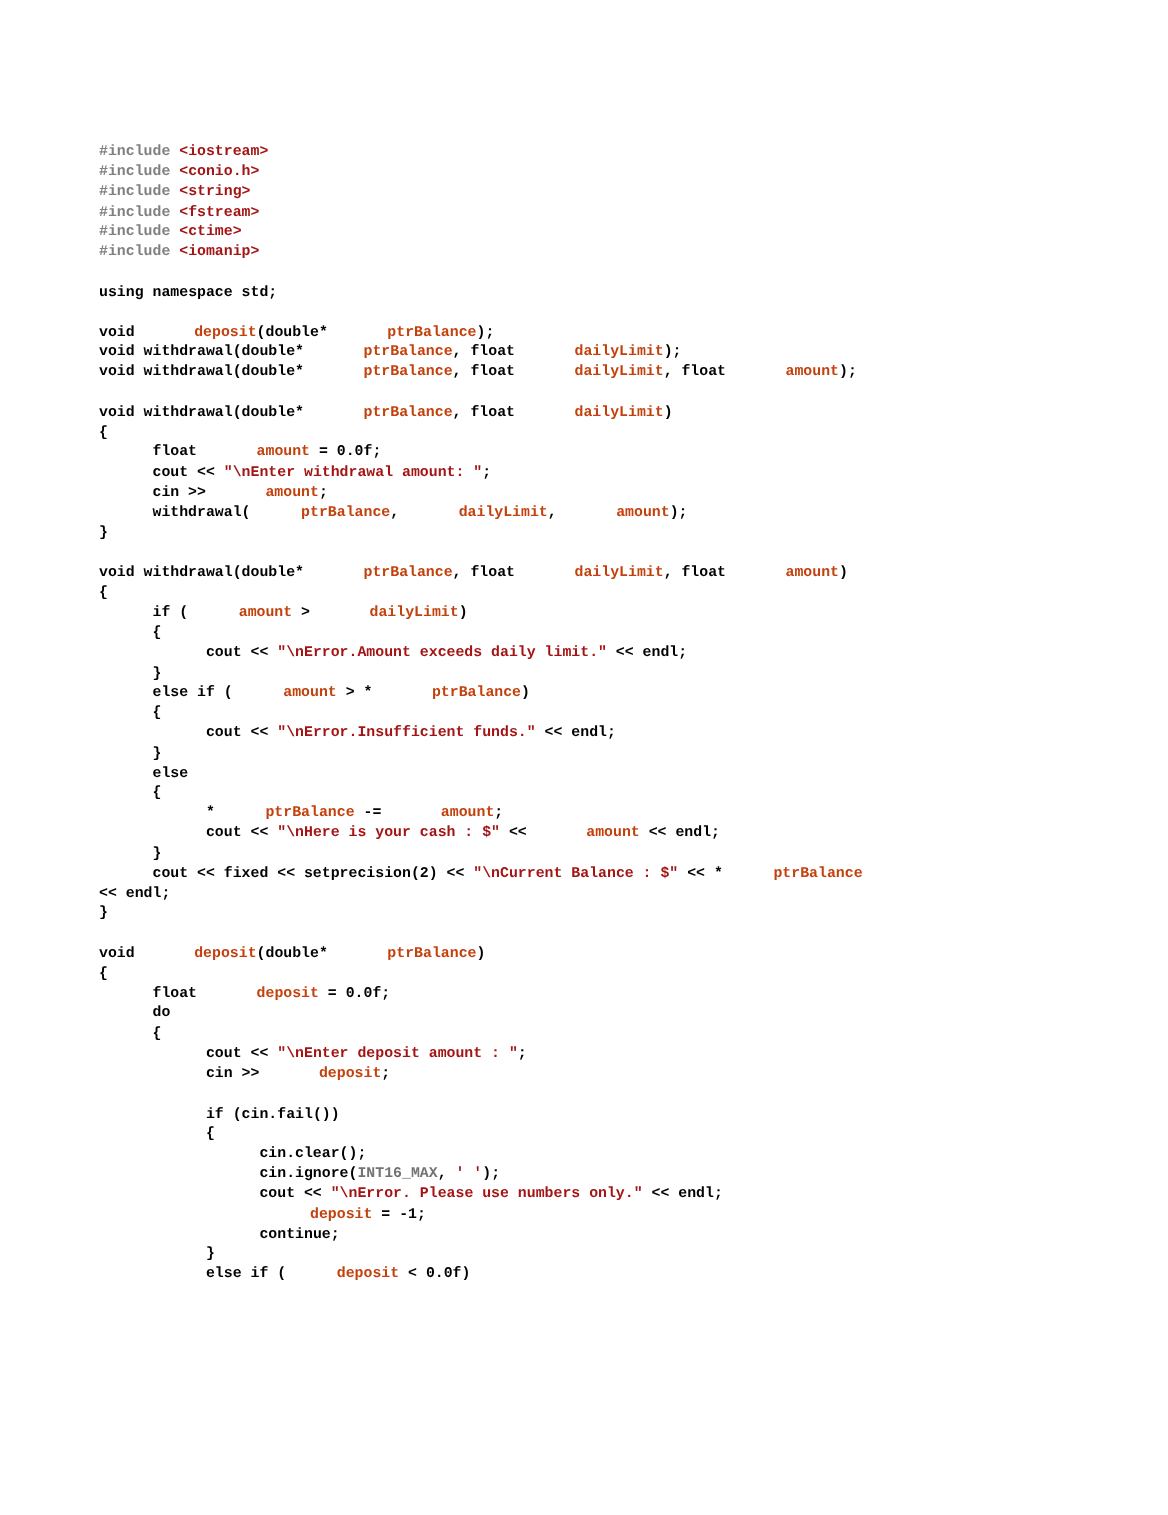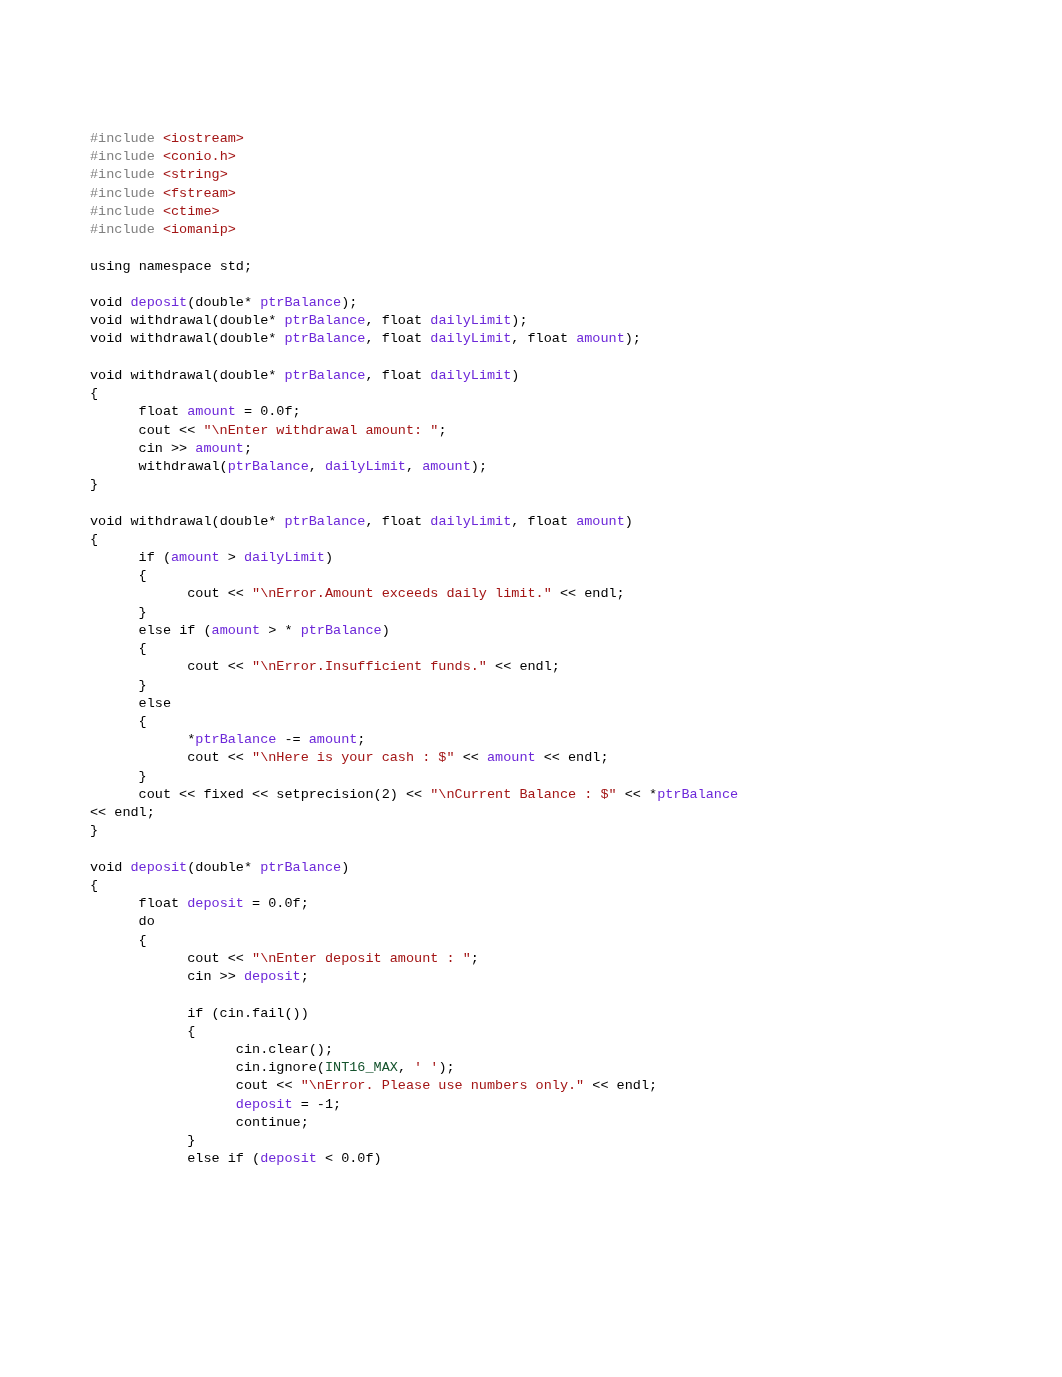--- a/index.html
+++ b/index.html
@@ -10,24 +10,25 @@
     font-size: 13.5px;
     line-height: 1.35;
     color: #000000;
   }
   .page {
     width: 909px;
     min-height: 1377px;
     padding: 130px 94px 90px 90px;
     box-sizing: border-box;
     white-space: pre;
+    font-weight: bold;
   }
   .kw { color: #000000; }
   .pp { color: #808080; }
   .inc { color: #a31515; }
   .str { color: #a31515; }
-  .id { color: #6d28d9; }
-  .mac { color: #14532d; margin-top: 46px; }
+  .id { color: #c2410c; margin-left: 46px; }
+  .mac { color: #737373; margin-top: 46px; }
 </style>
 </head>
 <body>
 
 <div class="page"><div id="code-container"><div><span class="pp">#include </span><span class="inc">&lt;iostream&gt;</span></div><div><span class="pp">#include </span><span class="inc">&lt;conio.h&gt;</span></div><div><span class="pp">#include </span><span class="inc">&lt;string&gt;</span></div><div><span class="pp">#include </span><span class="inc">&lt;fstream&gt;</span></div><div><span class="pp">#include </span><span class="inc">&lt;ctime&gt;</span></div><div><span class="pp">#include </span><span class="inc">&lt;iomanip&gt;</span></div><div>&nbsp;</div><div><span class="kw">using</span> <span class="kw">namespace</span> std;</div><div>&nbsp;</div><div><span class="kw">void</span> <span class="id">deposit</span>(<span class="kw">double</span>* <span class="id">ptrBalance</span>);</div><div><span class="kw">void</span> withdrawal(<span class="kw">double</span>* <span class="id">ptrBalance</span>, <span class="kw">float</span> <span class="id">dailyLimit</span>);</div><div><span class="kw">void</span> withdrawal(<span class="kw">double</span>* <span class="id">ptrBalance</span>, <span class="kw">float</span> <span class="id">dailyLimit</span>, <span class="kw">float</span> <span class="id">amount</span>);</div><div>&nbsp;</div><div><span class="kw">void</span> withdrawal(<span class="kw">double</span>* <span class="id">ptrBalance</span>, <span class="kw">float</span> <span class="id">dailyLimit</span>)</div><div>{</div><div>      <span class="kw">float</span> <span class="id">amount</span> = 0.0f;</div><div>      cout &lt;&lt; <span class="str">"\nEnter withdrawal amount: "</span>;</div><div>      cin &gt;&gt; <span class="id">amount</span>;</div><div>      withdrawal(<span class="id">ptrBalance</span>, <span class="id">dailyLimit</span>, <span class="id">amount</span>);</div><div>}</div><div>&nbsp;</div><div><span class="kw">void</span> withdrawal(<span class="kw">double</span>* <span class="id">ptrBalance</span>, <span class="kw">float</span> <span class="id">dailyLimit</span>, <span class="kw">float</span> <span class="id">amount</span>)</div><div>{</div><div>      <span class="kw">if</span> (<span class="id">amount</span> &gt; <span class="id">dailyLimit</span>)</div><div>      {</div><div>            cout &lt;&lt; <span class="str">"\nError.Amount exceeds daily limit."</span> &lt;&lt; endl;</div><div>      }</div><div>      <span class="kw">else</span> <span class="kw">if</span> (<span class="id">amount</span> &gt; * <span class="id">ptrBalance</span>)</div><div>      {</div><div>            cout &lt;&lt; <span class="str">"\nError.Insufficient funds."</span> &lt;&lt; endl;</div><div>      }</div><div>      <span class="kw">else</span></div><div>      {</div><div>            *<span class="id">ptrBalance</span> -= <span class="id">amount</span>;</div><div>            cout &lt;&lt; <span class="str">"\nHere is your cash : $"</span> &lt;&lt; <span class="id">amount</span> &lt;&lt; endl;</div><div>      }</div><div>      cout &lt;&lt; fixed &lt;&lt; setprecision(2) &lt;&lt; <span class="str">"\nCurrent Balance : $"</span> &lt;&lt; *<span class="id">ptrBalance</span></div><div>&lt;&lt; endl;</div><div>}</div><div>&nbsp;</div><div><span class="kw">void</span> <span class="id">deposit</span>(<span class="kw">double</span>* <span class="id">ptrBalance</span>)</div><div>{</div><div>      <span class="kw">float</span> <span class="id">deposit</span> = 0.0f;</div><div>      <span class="kw">do</span></div><div>      {</div><div>            cout &lt;&lt; <span class="str">"\nEnter deposit amount : "</span>;</div><div>            cin &gt;&gt; <span class="id">deposit</span>;</div><div>&nbsp;</div><div>            <span class="kw">if</span> (cin.fail())</div><div>            {</div><div>                  cin.clear();</div><div>                  cin.ignore(<span class="mac">INT16_MAX</span>, <span class="str">' '</span>);</div><div>                  cout &lt;&lt; <span class="str">"\nError. Please use numbers only."</span> &lt;&lt; endl;</div><div>                  <span class="id">deposit</span> = -1;</div><div>                  <span class="kw">continue</span>;</div><div>            }</div><div>            <span class="kw">else</span> <span class="kw">if</span> (<span class="id">deposit</span> &lt; 0.0f)</div></div></div>
 
 </body></html>

